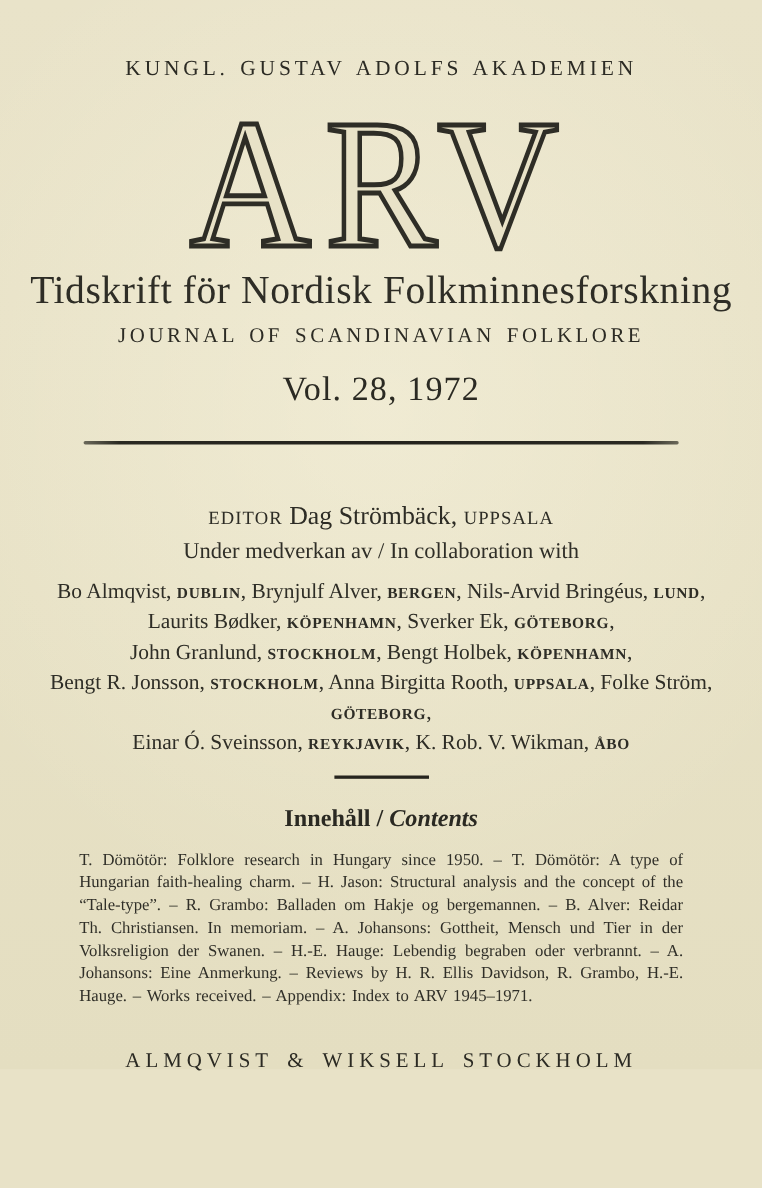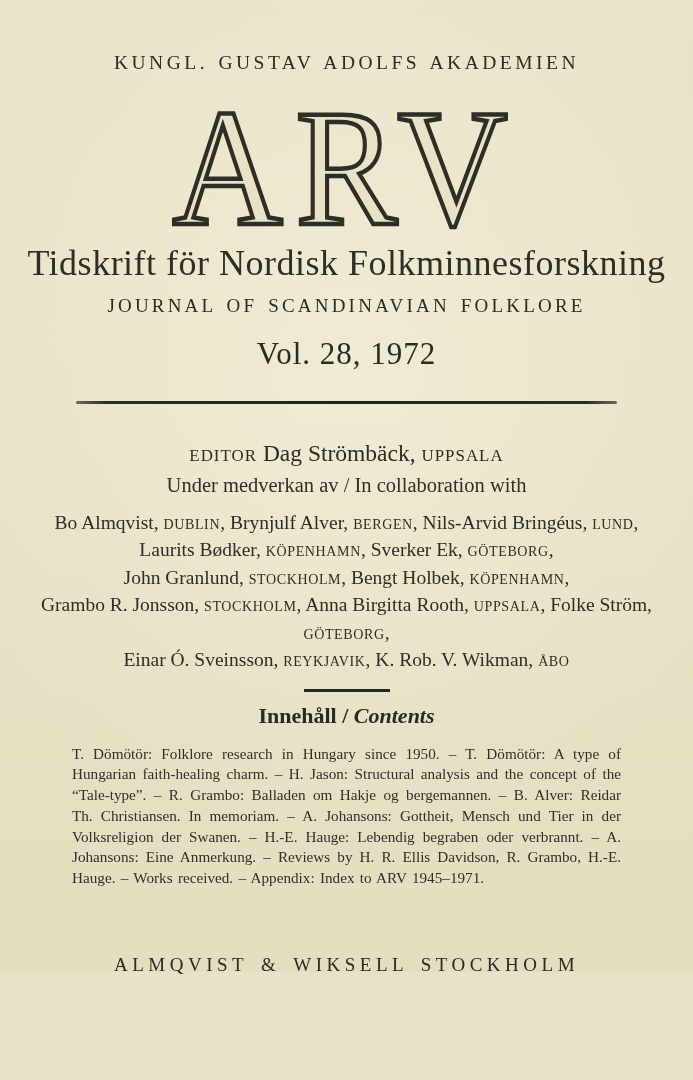--- a/index.html
+++ b/index.html
@@ -48,48 +48,48 @@
     letter-spacing: 1px;
   }
   .rule-full {
     width: 541px;
     height: 2.5px;
     margin: 29px auto 0 auto;
     background: linear-gradient(90deg, #6b695a 0%, #2a2922 6%, #23221c 50%, #2a2922 94%, #6b695a 100%);
     border-radius: 2px;
   }
   .editor-line {
-    margin-top: 36px;
+    margin-top: 52px;
     font-size: 23.5px;
     color: #2d2c25;
   }
   .sc {
     font-size: 0.72em;
     letter-spacing: 1px;
   }
   .collab-intro {
     margin-top: 7px;
     font-size: 20.5px;
   }
   .collab-intro .ital { }
   .collab-list {
     margin-top: 13px;
     font-size: 19.5px;
     line-height: 25.5px;
     color: #2e2d26;
   }
-  .collab-line .sc { letter-spacing: 0.6px; }
+  .collab-line .sc { letter-spacing: 0.6px; font-weight: bold; }
   .rule-short {
     width: 86px;
     height: 3px;
     margin: 14px auto 0 auto;
     background: #26251e;
   }
   .contents-heading {
-    margin-top: 11px;
+    margin-top: 23px;
     font-size: 22px;
     font-weight: 600;
     color: #2a2922;
   }
   .contents-heading .ital { font-style: italic; }
   .contents-text {
     width: 549px;
     margin: 15px auto 0 auto;
     text-align: justify;
     font-size: 15.2px;
@@ -130,21 +130,21 @@
   <div class="rule-full"></div>
 
   <div class="editor-line"><span class="sc">EDITOR</span><span> Dag Strömbäck, </span><span class="sc">UPPSALA</span></div>
 
   <div class="collab-intro"><span>Under medverkan av </span><span>/ </span><span class="ital">In collaboration with</span></div>
 
   <div class="collab-list">
     <div class="collab-line"><span>Bo Almqvist, </span><span class="sc">DUBLIN</span><span>, Brynjulf Alver, </span><span class="sc">BERGEN</span><span>, Nils-Arvid Bringéus, </span><span class="sc">LUND</span><span>,</span></div>
     <div class="collab-line"><span>Laurits Bødker, </span><span class="sc">KÖPENHAMN</span><span>, Sverker Ek, </span><span class="sc">GÖTEBORG</span><span>,</span></div>
     <div class="collab-line"><span>John Granlund, </span><span class="sc">STOCKHOLM</span><span>, Bengt Holbek, </span><span class="sc">KÖPENHAMN</span><span>,</span></div>
-    <div class="collab-line"><span>Grambo R. Jonsson, </span><span class="sc">STOCKHOLM</span><span>, Anna Birgitta Rooth, </span><span class="sc">UPPSALA</span><span>, Folke Ström, </span><span class="sc">GÖTEBORG</span><span>,</span></div>
+    <div class="collab-line"><span>Bengt R. Jonsson, </span><span class="sc">STOCKHOLM</span><span>, Anna Birgitta Rooth, </span><span class="sc">UPPSALA</span><span>, Folke Ström, </span><span class="sc">GÖTEBORG</span><span>,</span></div>
     <div class="collab-line"><span>Einar Ó. Sveinsson, </span><span class="sc">REYKJAVIK</span><span>, K. Rob. V. Wikman, </span><span class="sc">ÅBO</span></div>
   </div>
 
   <div class="rule-short"></div>
 
   <div class="contents-heading"><span>Innehåll </span><span>/ </span><span class="ital">Contents</span></div>
 
   <p class="contents-text">T. Dömötör: Folklore research in Hungary since 1950. – T. Dömötör: A type of Hungarian faith-healing charm. – H. Jason: Structural analysis and the concept of the “Tale-type”. – R. Grambo: Balladen om Hakje og bergemannen. – B. Alver: Reidar Th. Christiansen. In memoriam. – A. Johansons: Gottheit, Mensch und Tier in der Volksreligion der Swanen. – H.-E. Hauge: Lebendig begraben oder verbrannt. – A. Johansons: Eine Anmerkung. – Reviews by H. R. Ellis Davidson, R. Grambo, H.-E. Hauge. – Works received. – Appendix: Index to ARV 1945–1971.</p>
 
   <div class="publisher">ALMQVIST &amp; WIKSELL STOCKHOLM</div>

